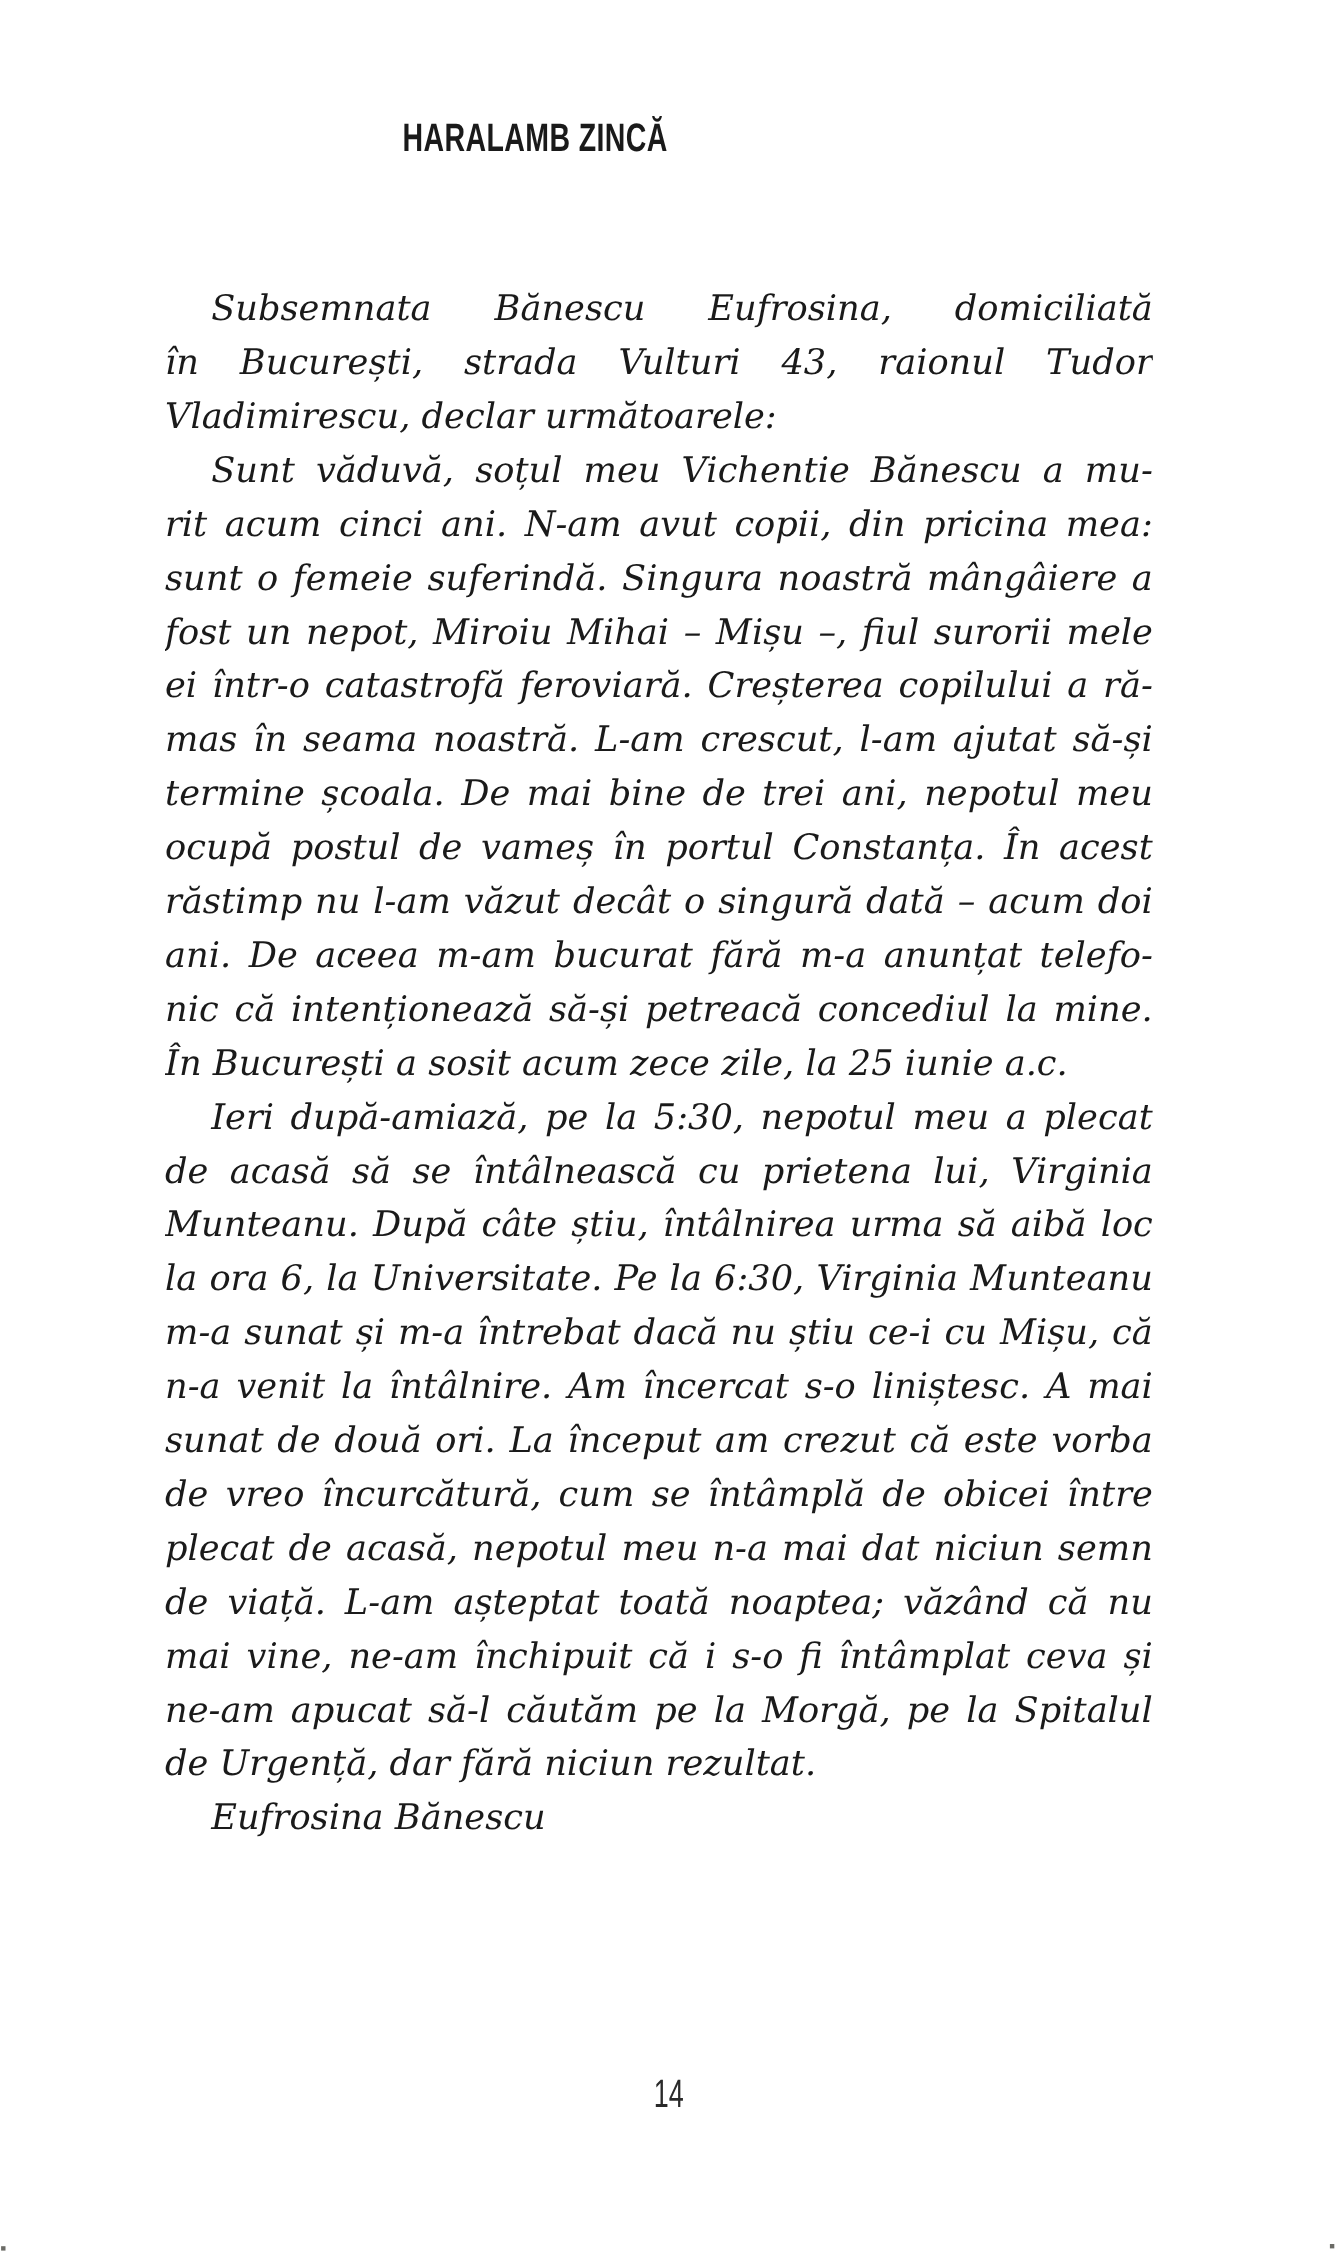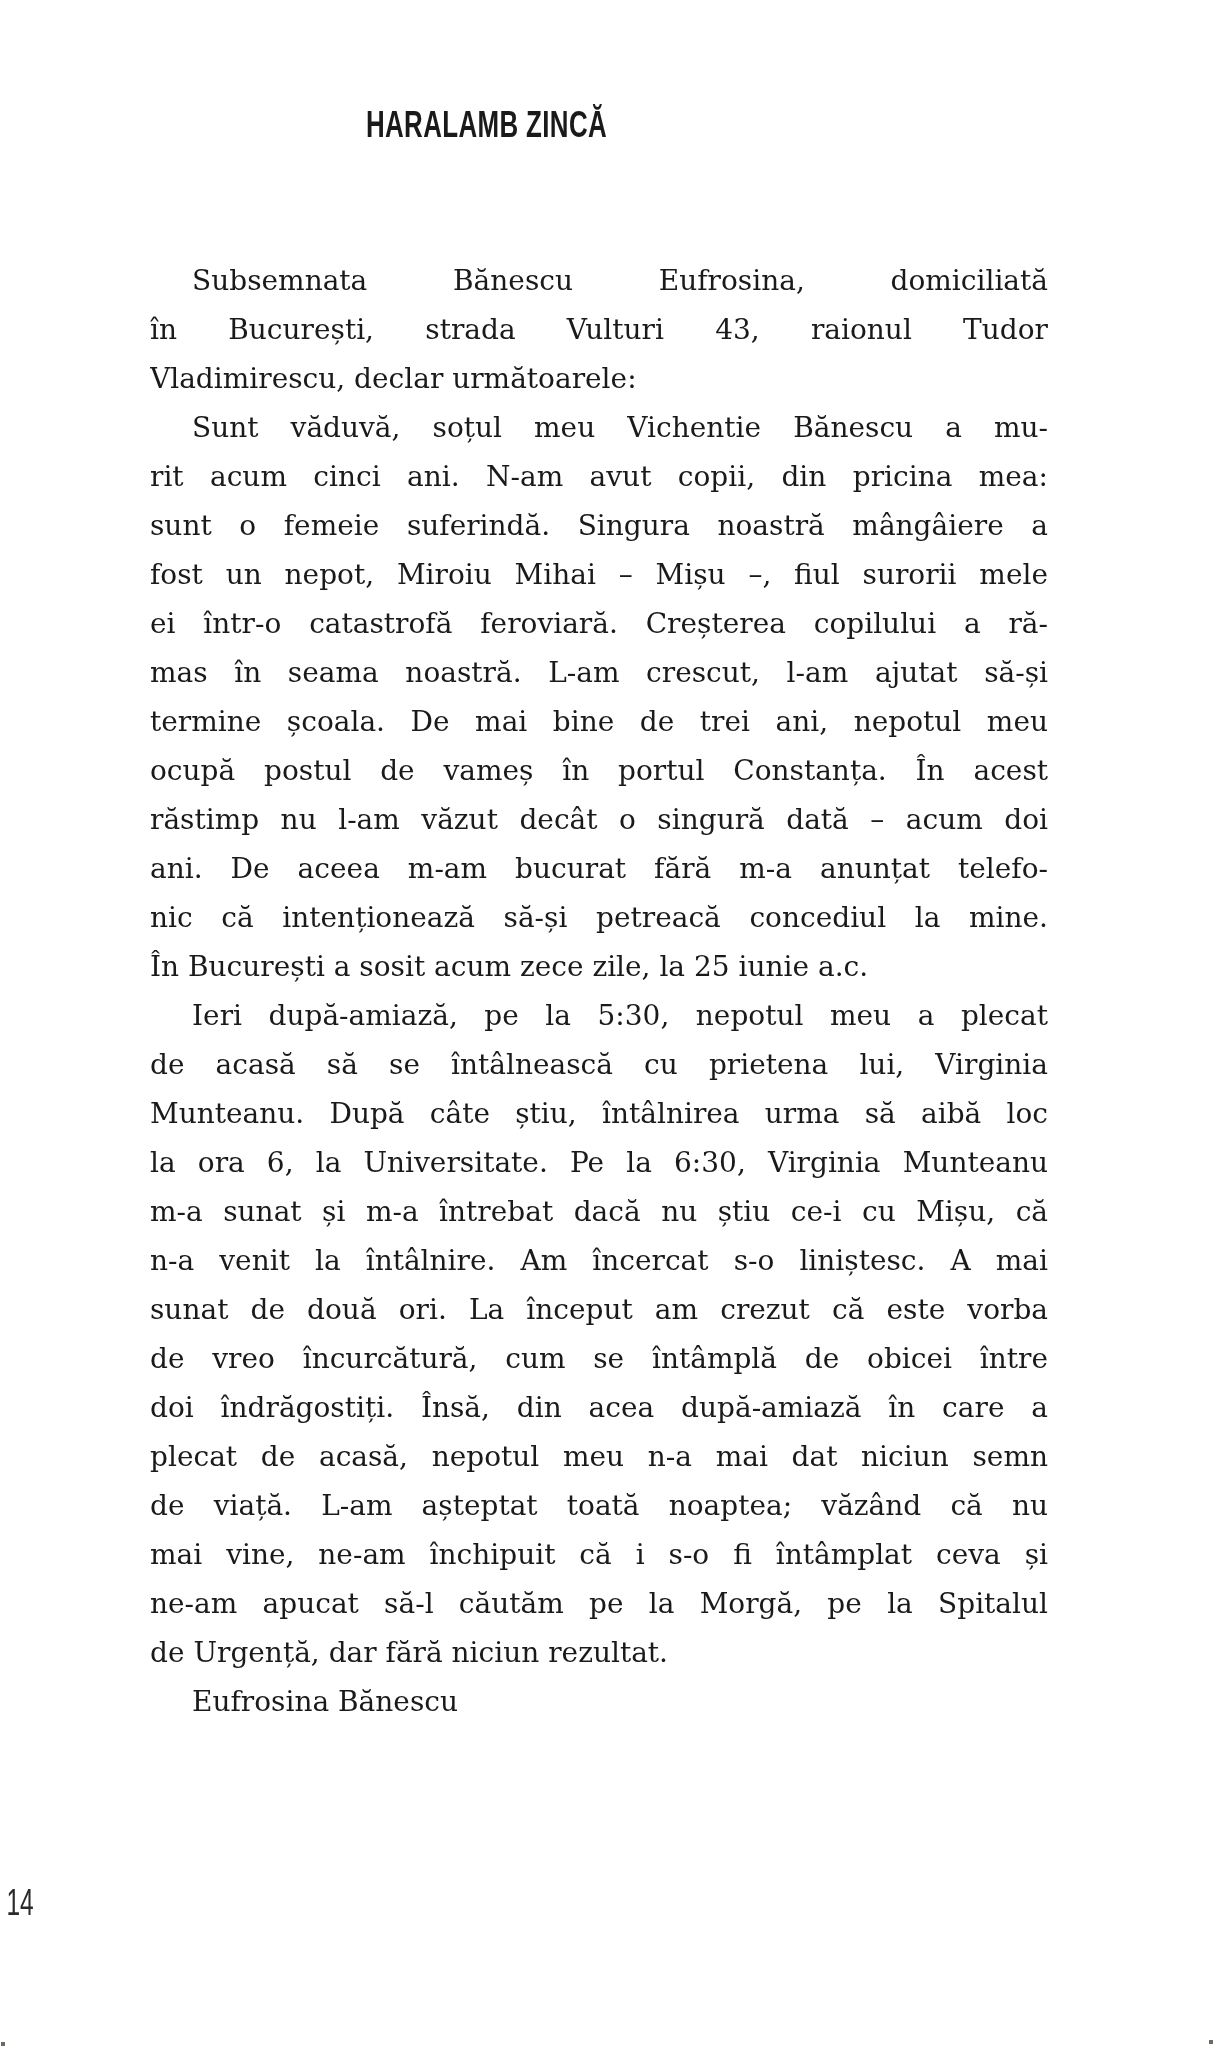--- a/index.html
+++ b/index.html
@@ -35,40 +35,41 @@
     white-space: nowrap;
   }
   .text-block {
     position: absolute;
     left: 150px;
     top: 256px;
     width: 898px;
     color: var(--text);
   }
   .bline {
-    font-size: 28px;
+    font-style: italic;
+    font-size: 32px;
     line-height: 49px;
     height: 49px;
     overflow: hidden;
     white-space: normal;
   }
   .bline.j { text-align: justify; }
   .bline.j::after {
     content: "";
     display: inline-block;
     width: 100%;
     height: 0;
   }
   .bline.ind { text-indent: 42px; }
   .page-number {
     position: absolute;
     top: 1884px;
     left: 0;
     width: 1216px;
-    text-align: left;
+    text-align: center;
   }
   .page-number-inner {
     display: inline-block;
     font-family: "Liberation Sans", sans-serif;
     font-weight: normal;
     font-size: 36px;
     line-height: 38px;
     transform: scaleX(0.68);
     transform-origin: center;
     color: #2a2a2a;
@@ -106,21 +107,20 @@
     <div class="bline j">nic că intenționează să-și petreacă concediul la mine.</div>
     <div class="bline">În București a sosit acum zece zile, la 25 iunie a.c.</div>
     <div class="bline j ind">Ieri după-amiază, pe la 5:30, nepotul meu a plecat</div>
     <div class="bline j">de acasă să se întâlnească cu prietena lui, Virginia</div>
     <div class="bline j">Munteanu. După câte știu, întâlnirea urma să aibă loc</div>
     <div class="bline j">la ora 6, la Universitate. Pe la 6:30, Virginia Munteanu</div>
     <div class="bline j">m-a sunat și m-a întrebat dacă nu știu ce-i cu Mișu, că</div>
     <div class="bline j">n-a venit la întâlnire. Am încercat s-o liniștesc. A mai</div>
     <div class="bline j">sunat de două ori. La început am crezut că este vorba</div>
     <div class="bline j">de vreo încurcătură, cum se întâmplă de obicei între</div>
-    <div class="bline j">doi îndrăgostiți. Însă, din acea după-amiază în care a</div>
     <div class="bline j">plecat de acasă, nepotul meu n-a mai dat niciun semn</div>
     <div class="bline j">de viață. L-am așteptat toată noaptea; văzând că nu</div>
     <div class="bline j">mai vine, ne-am închipuit că i s-o fi întâmplat ceva și</div>
     <div class="bline j">ne-am apucat să-l căutăm pe la Morgă, pe la Spitalul</div>
     <div class="bline">de Urgență, dar fără niciun rezultat.</div>
     <div class="bline ind">Eufrosina Bănescu</div>
   </div>
 
 <div class="page-number">
   <span class="page-number-inner">14</span>

